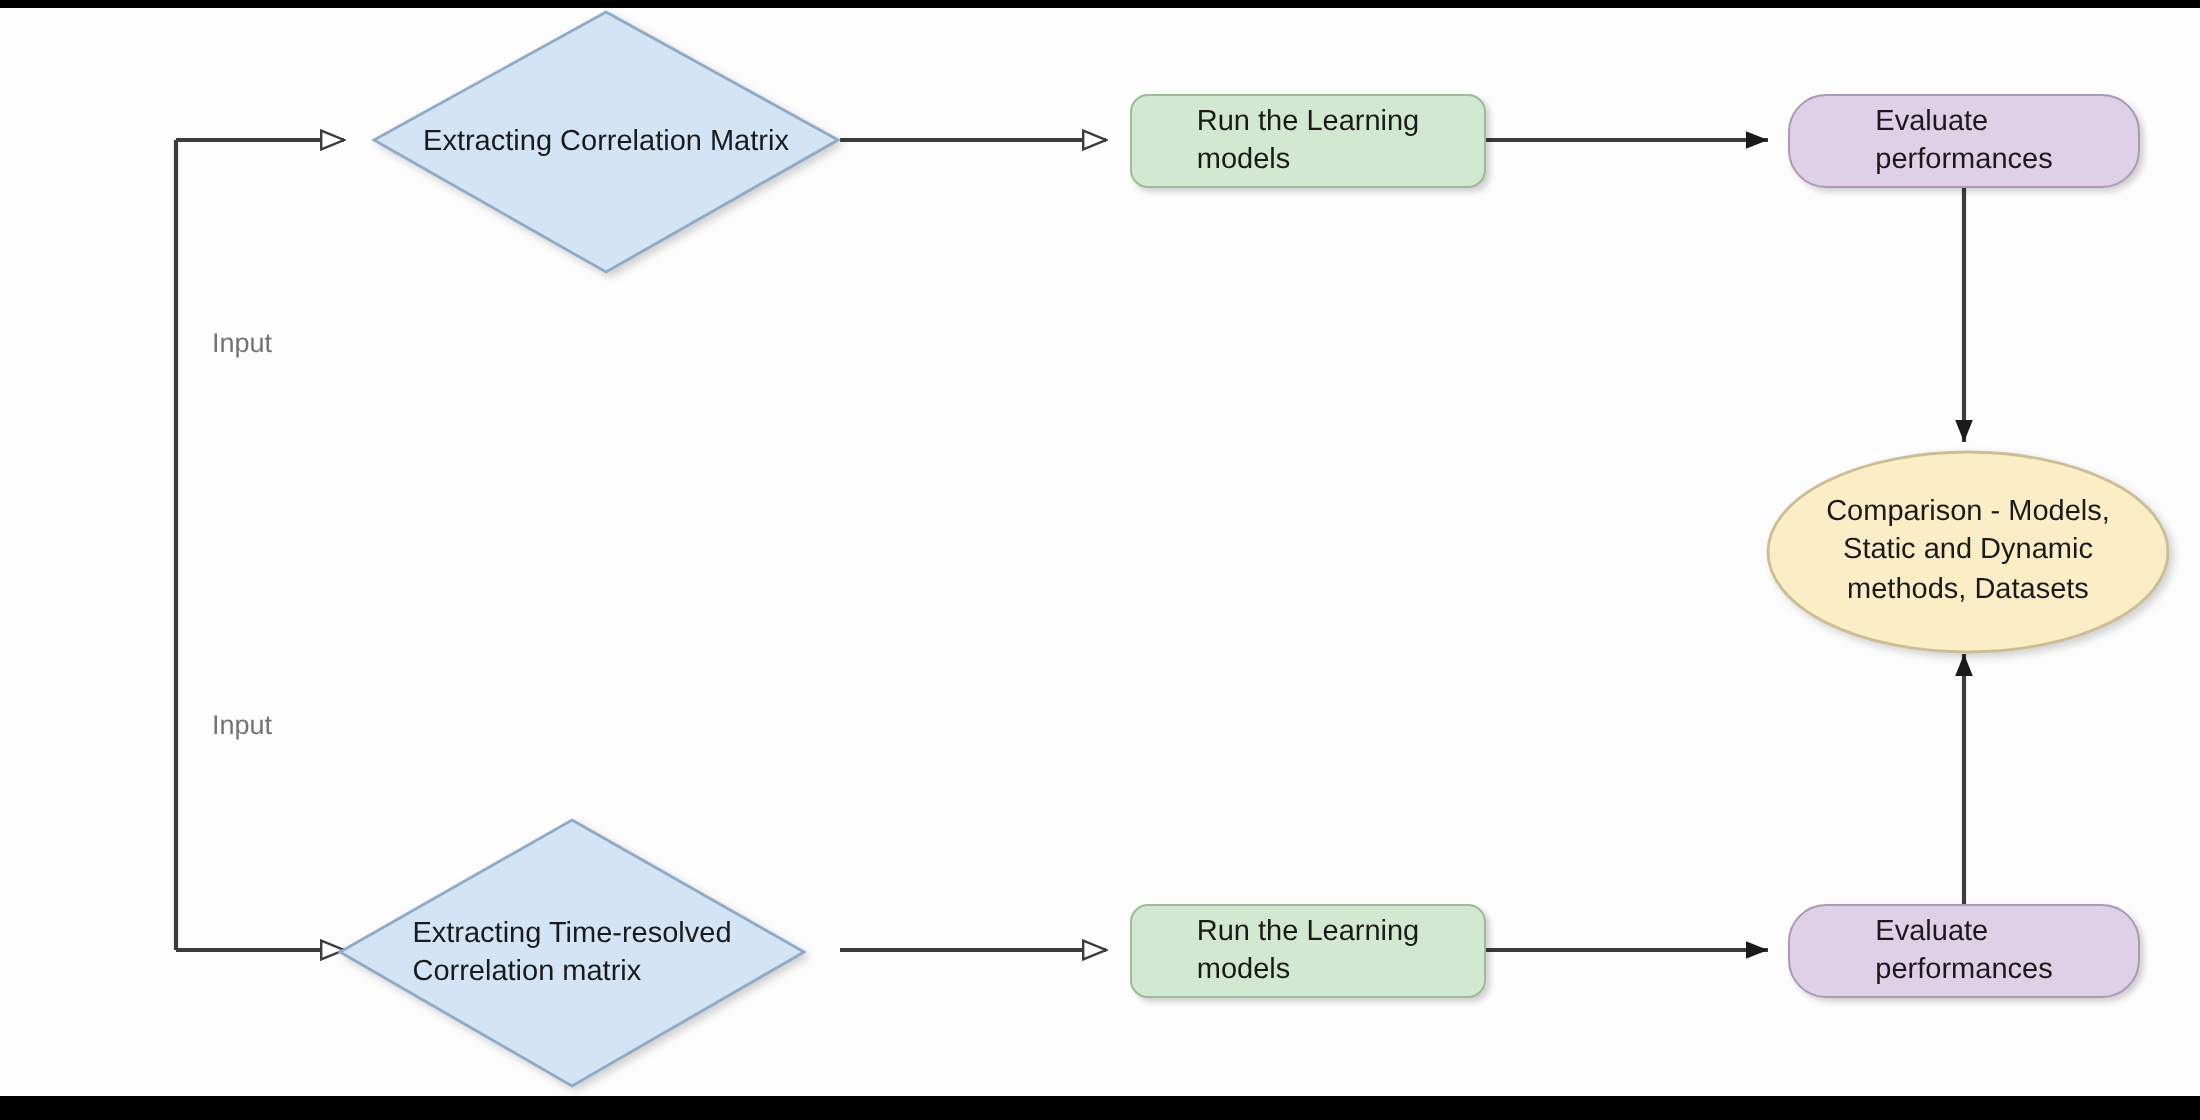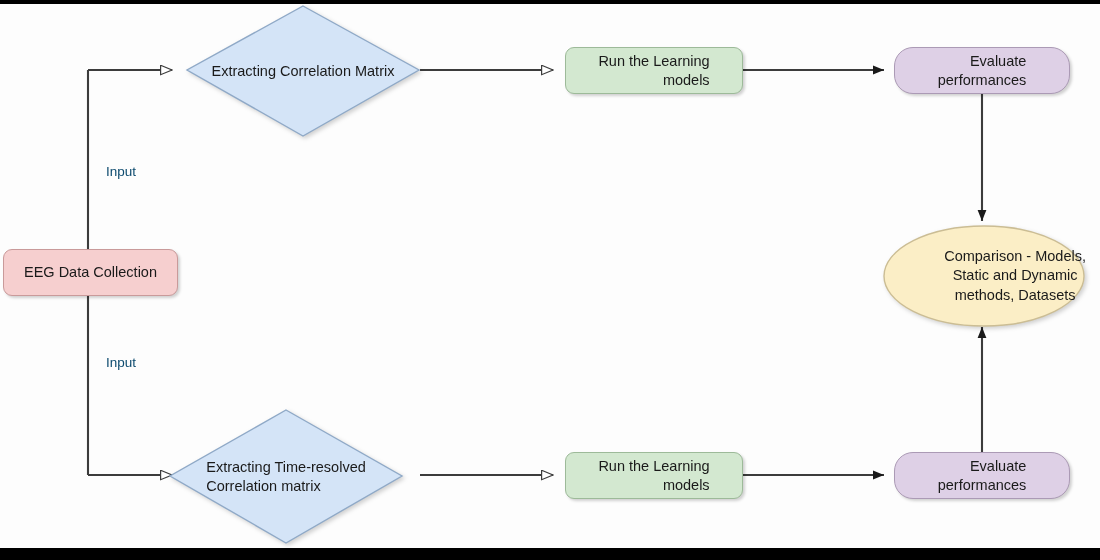--- a/index.html
+++ b/index.html
@@ -41,21 +41,21 @@
     height: 544px;
     overflow: visible;
   }
 
   .node {
     position: absolute;
     box-sizing: border-box;
     display: flex;
     align-items: center;
     justify-content: center;
-    text-align: right;
+    text-align: left;
     color: #1a1a1a;
     line-height: 1.25;
   }
 
   .rounded-box {
     border-radius: 9px;
     border: 1px solid #9a8a8a;
     font-size: 14.5px;
     box-shadow: 2px 2px 3px rgba(0,0,0,0.18);
     padding: 2px 6px;
@@ -85,31 +85,31 @@
   }
 
   .ellipse-wrap { position: absolute; }
   .ellipse-wrap svg { display: block; overflow: visible; }
   .ellipse-label {
     position: absolute;
     left: 0; top: 0;
     width: 100%; height: 100%;
     display: flex;
     align-items: center;
-    justify-content: flex-end;
+    justify-content: center;
     text-align: center;
     font-size: 14.5px;
     color: #1a1a1a;
     line-height: 1.35;
   }
 
   .edge-label {
     position: absolute;
     font-size: 13.5px;
-    color: #0c4a6e;
+    color: #737373;
     white-space: nowrap;
   }
   .ln2 { display: block; }
 </style>
 </head>
 <body>
 
 <div id="canvas">
 
   <div class="band" id="band-top"></div>
@@ -161,23 +161,20 @@
 
       <g stroke="#3c3c3c" stroke-width="2.1" fill="none">
         <path d="M982,448 L982,323" marker-end="url(#arrow-solid)"></path>
       </g>
     </svg>
 
     <div class="edge-label" style="left:106px; top:160px;">Input</div>
 
     <div class="edge-label" style="left:106px; top:351px;">Input</div>
 
-    <div class="node rounded-box box-pink" style="left:3px; top:245px; width:175px; height:47px;">
-      <span>EEG Data Collection</span>
-    </div>
 
     <div class="diamond-wrap" style="left:185px; top:0px; width:236px; height:134px;">
       <svg width="236" height="134" viewBox="0 0 236 134">
         <polygon points="118,2 234,66 118,132 2,66" fill="#d4e4f7" stroke="#8fa9c7" stroke-width="1.4" style="filter:drop-shadow(2px 2px 2px rgba(0,0,0,0.18));"></polygon>
       </svg>
       <div class="diamond-label">
         <span>Extracting Correlation Matrix</span>
       </div>
     </div>
 

